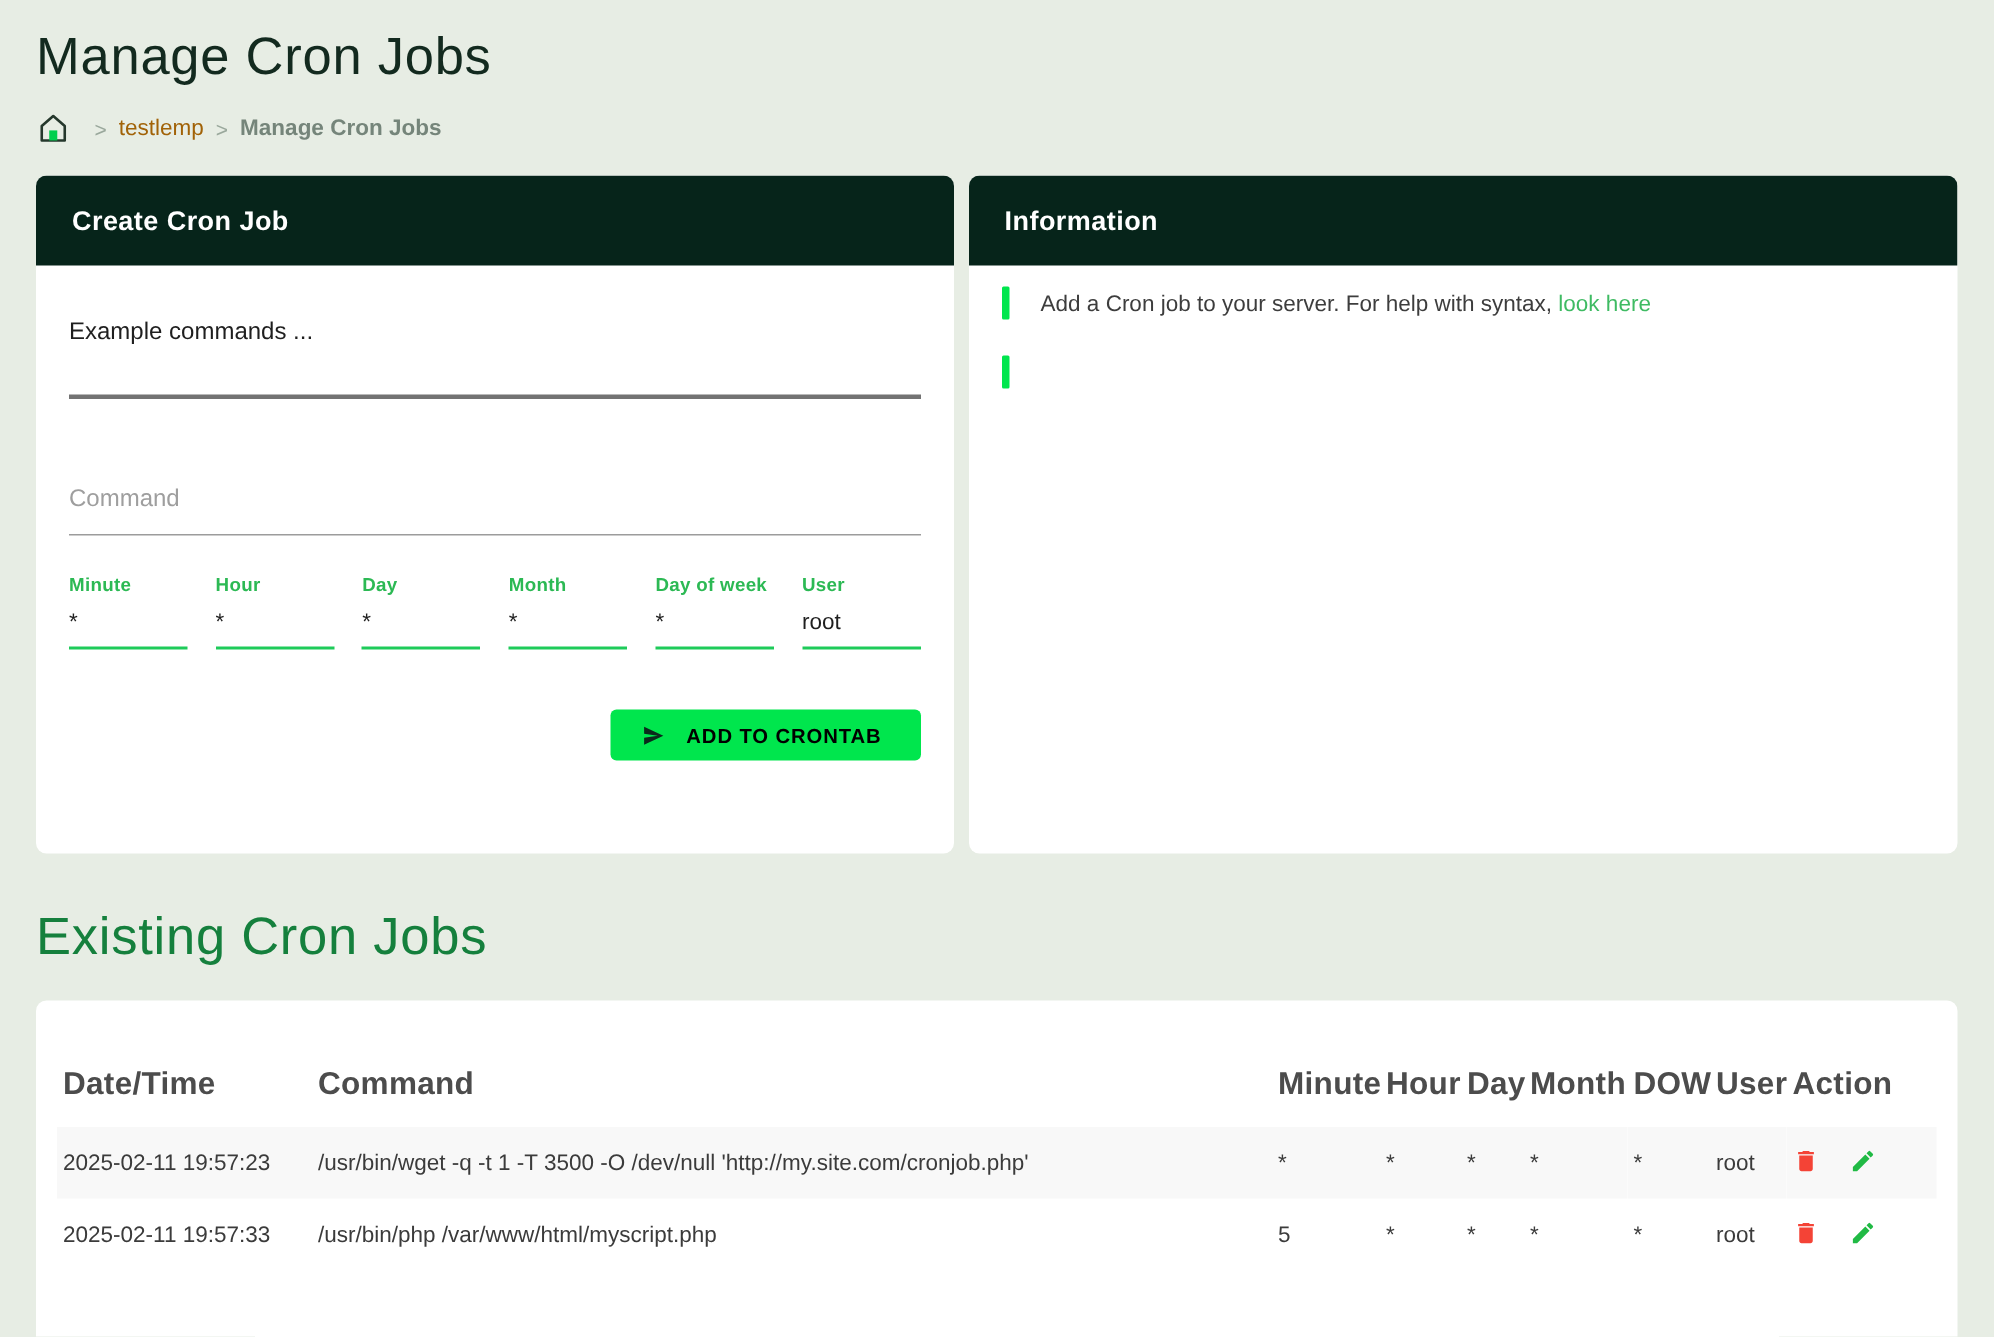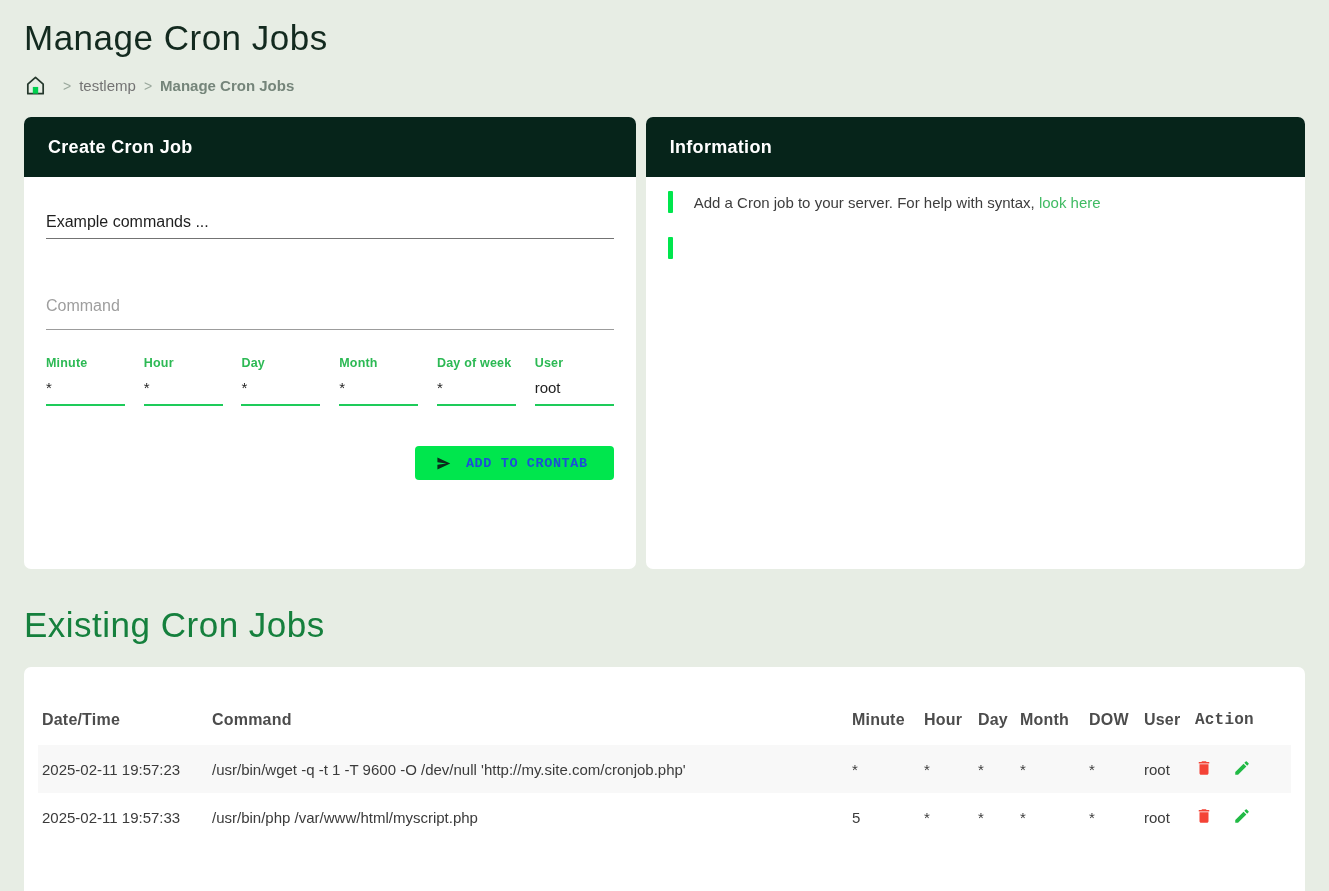--- a/index.html
+++ b/index.html
@@ -22,21 +22,21 @@
   }
   .breadcrumb {
     display: flex;
     align-items: center;
     margin-top: 16px;
     font-size: 15px;
     color: #98a89b;
   }
   .breadcrumb .home { display: inline-flex; margin-right: 8px; cursor: pointer; }
   .breadcrumb .sep { margin: 0 8px; color: #9aa89c; font-size: 14px; }
-  .breadcrumb .crumb-link { color: #737373; cursor: pointer; }
+  .breadcrumb .crumb-link { color: #a16207; cursor: pointer; }
   .breadcrumb .crumb-current { color: #75857a; font-weight: 700; }
 
   
   .cards-row { display: flex; gap: 10px; margin-top: 20px; }
   .card {
     background: #ffffff;
     border-radius: 7px;
     overflow: hidden;
   }
   .card-create { width: 630px; }
@@ -50,22 +50,22 @@
     padding: 0 24px;
     font-size: 18px;
     font-weight: 700;
     letter-spacing: 0.3px;
   }
   .card-body { padding: 0 22px 22px 22px; min-height: 356px; }
 
   
   .example-select {
     margin-top: 36px;
-    padding-bottom: 7px;
-    border-bottom: 1px solid #737373;
+    padding-bottom: 32px;
+    border-bottom: 3px solid #737373;
     font-size: 16px;
     color: #1f1f1f;
     cursor: pointer;
   }
   .command-field { margin-top: 58px; border-bottom: 1px solid #9c9c9c; }
   .command-field input {
     width: 100%;
     border: none;
     outline: none;
     font-family: "Liberation Sans", sans-serif;
@@ -99,26 +99,26 @@
     padding: 9px 0 8px 0;
     background: transparent;
   }
 
   .btn-row { display: flex; justify-content: flex-end; margin-top: 40px; }
   .btn-primary {
     display: inline-flex;
     align-items: center;
     gap: 14px;
     background: #00e64d;
-    color: #1d4ed8;
+    color: #000000;
     border: none;
     border-radius: 4px;
     height: 34px;
     padding: 0 26px 0 20px;
-    font-family: Liberation Mono, monospace;
+    font-family: Liberation Sans, sans-serif;
     font-size: 13.5px;
     font-weight: 700;
     letter-spacing: 0.6px;
     cursor: pointer;
   }
   .btn-primary svg { display: block; }
 
   
   .info-item { display: flex; align-items: center; margin-top: 14px; }
   .info-item + .info-item { margin-top: 24px; }
@@ -142,34 +142,34 @@
   }
   .table-card {
     background: #ffffff;
     border-radius: 7px;
     margin-top: 22px;
     padding: 14px 14px 56px 14px;
   }
   table.cron-table { width: 100%; border-collapse: collapse; table-layout: fixed; }
   .cron-table th {
     text-align: left;
-    font-size: 16px;
+    font-size: 21px;
     font-weight: 700;
     color: #4c4c4c;
     padding: 30px 6px 16px 4px;
     letter-spacing: 0.2px;
   }
   .cron-table th:nth-child(1) { width: 170px; }
   .cron-table th:nth-child(3) { width: 72px; }
   .cron-table th:nth-child(4) { width: 54px; }
   .cron-table th:nth-child(5) { width: 42px; }
   .cron-table th:nth-child(6) { width: 69px; }
   .cron-table th:nth-child(7) { width: 55px; }
   .cron-table th:nth-child(8) { width: 51px; }
-  .cron-table th:nth-child(9) { width: 100px; font-family: Liberation Mono, monospace; }
+  .cron-table th:nth-child(9) { width: 100px; }
   .cron-table td {
     font-size: 15px;
     color: #3b3b3b;
     padding: 0 6px 0 4px;
     height: 48px;
     vertical-align: middle;
     white-space: nowrap;
     overflow: hidden;
   }
   .cron-table tbody tr:nth-child(odd) { background: #f8f8f8; }
@@ -254,21 +254,21 @@
             <th>Day</th>
             <th>Month</th>
             <th>DOW</th>
             <th>User</th>
             <th>Action</th>
           </tr>
       </thead>
       <tbody>
           <tr>
             <td>2025-02-11 19:57:23</td>
-            <td>/usr/bin/wget -q -t 1 -T 9600 -O /dev/null 'http://my.site.com/cronjob.php'</td>
+            <td>/usr/bin/wget -q -t 1 -T 3500 -O /dev/null 'http://my.site.com/cronjob.php'</td>
             <td>*</td>
             <td>*</td>
             <td>*</td>
             <td>*</td>
             <td>*</td>
             <td>root</td>
             <td>
               <div class="actions">
                 <button class="icon-btn">
                   <span><svg width="18" height="18" viewBox="0 0 24 24" fill="#f44336">

